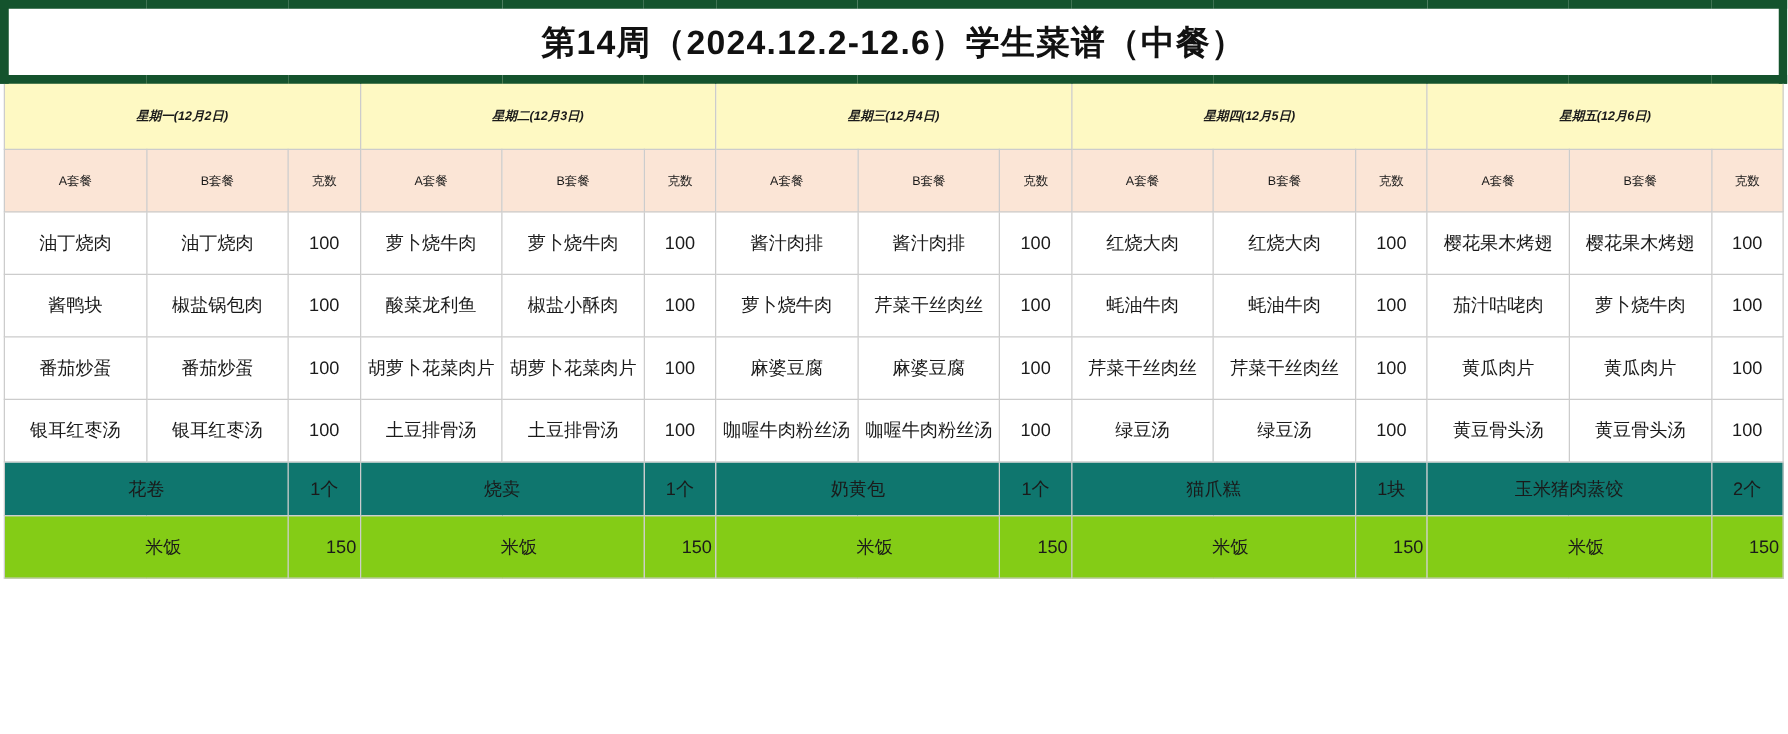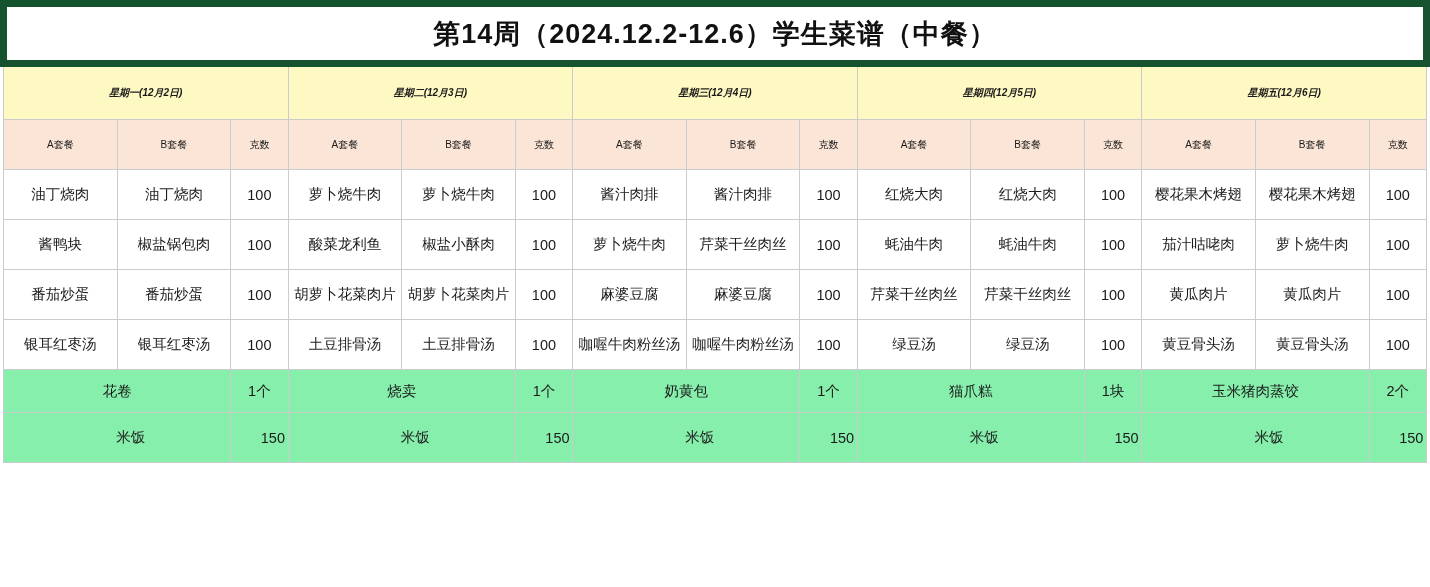--- a/index.html
+++ b/index.html
@@ -55,26 +55,26 @@
   }
   
   tr.dish-row td {
     height: 50px;
     font-size: 14.5px;
     background: #ffffff;
   }
   tr.merged-row td {
     height: 43px;
     font-size: 14.5px;
-    background: #86efac;
+    background: #0f766e;
   }
   tr.rice-row td {
     height: 50px;
     font-size: 14.5px;
-    background: #86efac;
+    background: #84cc16;
     padding-left: 28px;
   }
   td.gram {
     font-size: 14px;
   }
   
   col.c-a { width: 111px; }
   col.c-b { width: 111px; }
   col.c-g { width: 56px; }
 </style>

